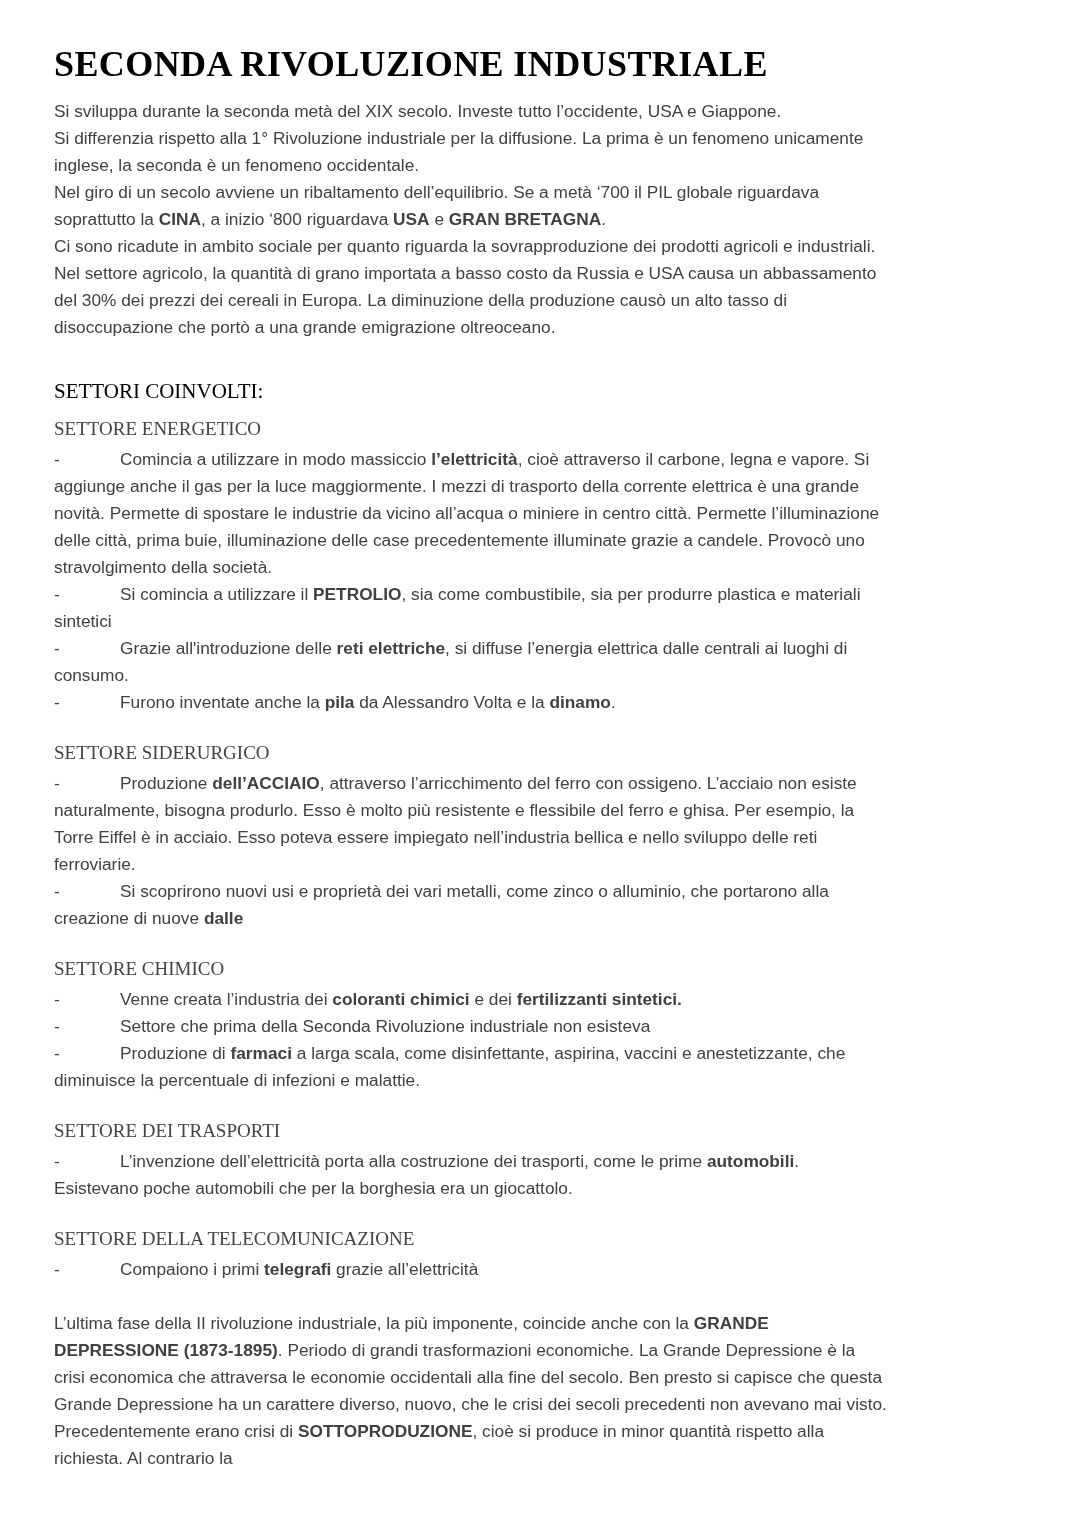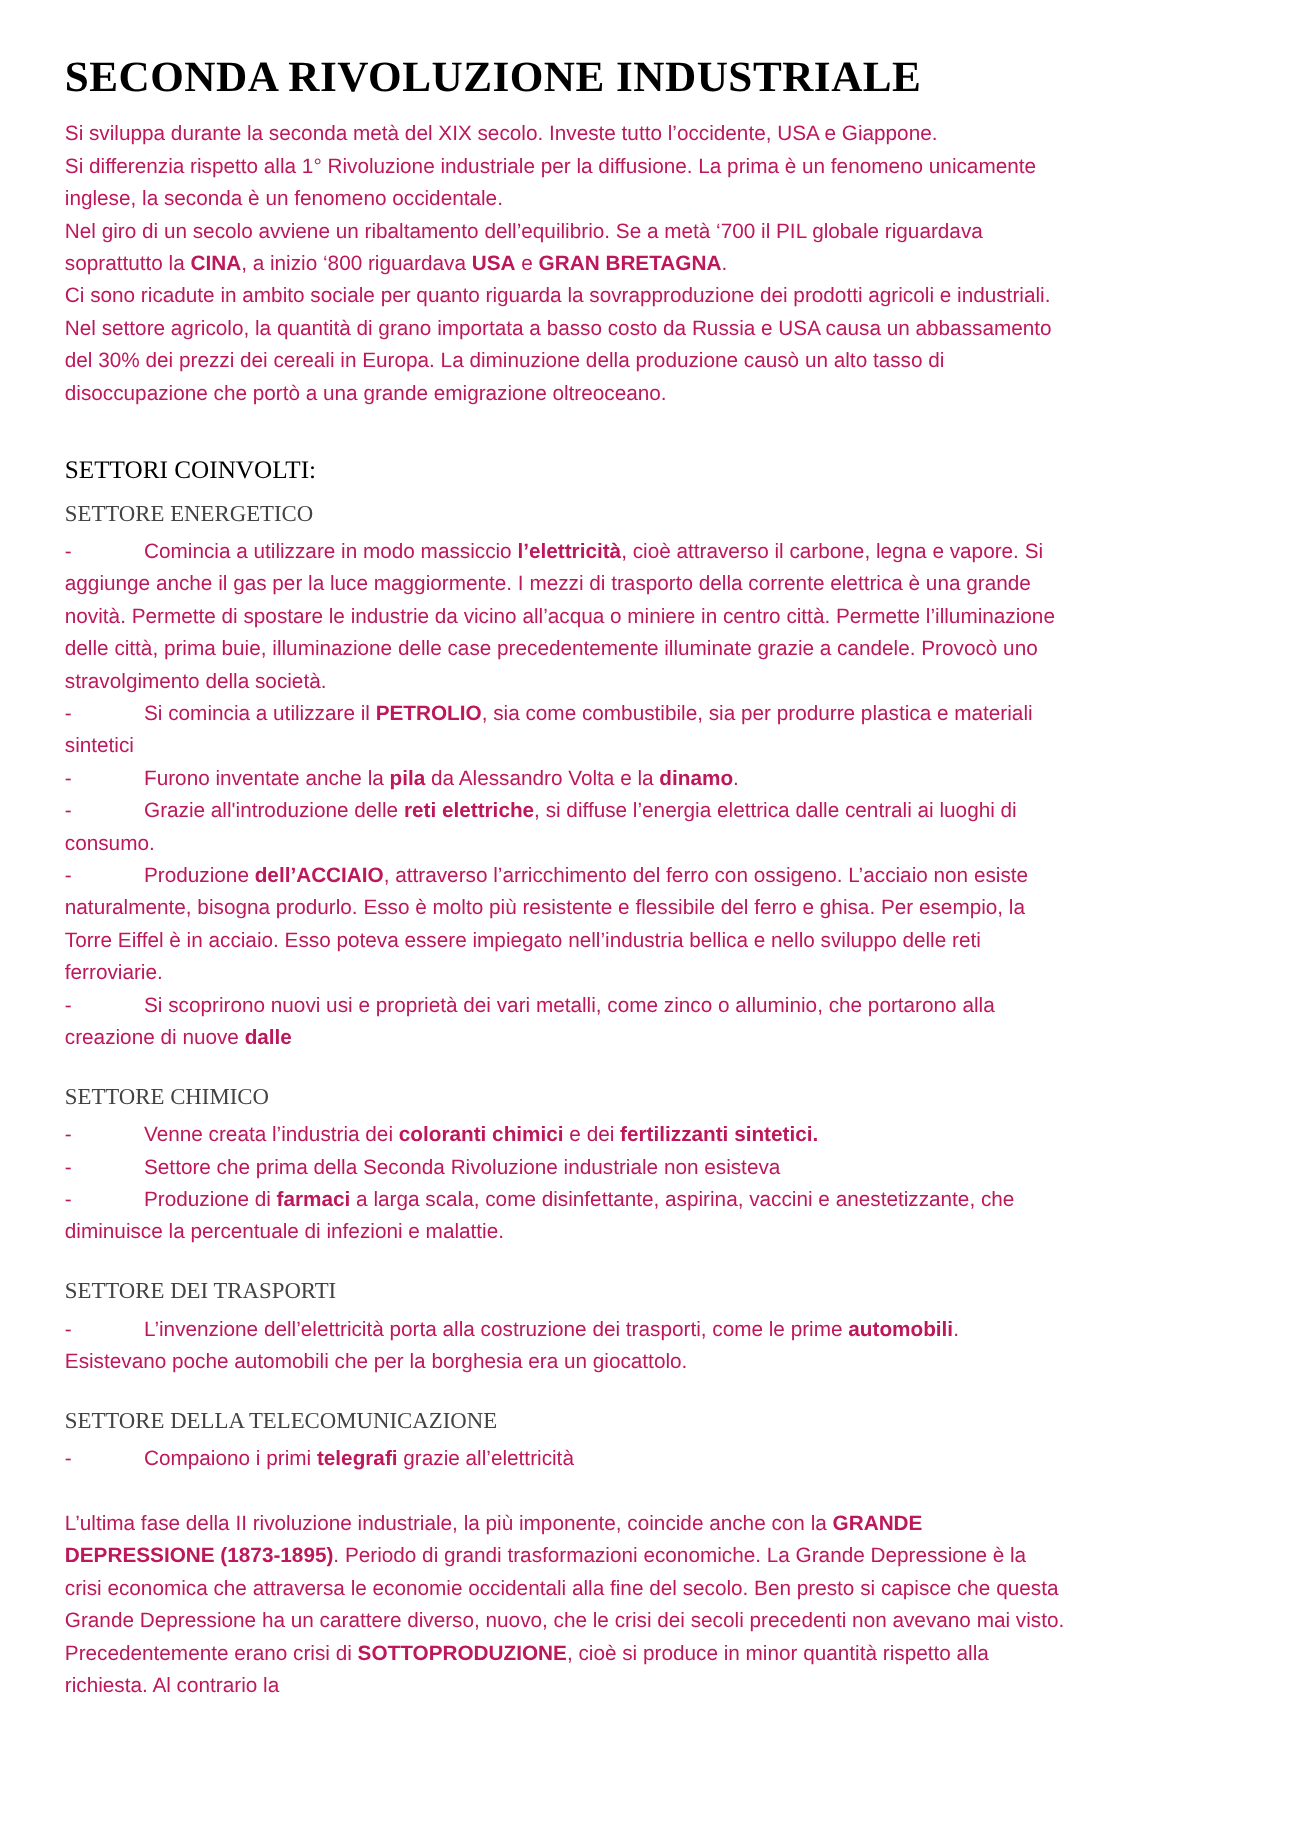--- a/index.html
+++ b/index.html
@@ -22,21 +22,21 @@
     font-weight: 700;
     font-size: 36px;
     line-height: 1.15;
     letter-spacing: 0.4px;
     margin-bottom: 13px;
     color: #000000;
   }
   .blk.p, .blk.bullet {
     font-size: 17.3px;
     line-height: 27px;
-    color: #be185d;
+    color: #404040;
   }
   .blk.h2 {
     font-family: "Liberation Serif", serif;
     font-weight: 400;
     font-size: 21px;
     line-height: 34px;
     margin: 6px 0 8px 0;
     color: #000000;
   }
   .blk.h3 {
@@ -61,22 +61,23 @@
   <div id="content">
       <div class="blk p"><span>Si sviluppa durante la seconda metà del XIX secolo. Investe tutto l’occidente, USA e Giappone.</span></div>
       <div class="blk p"><span>Si differenzia rispetto alla 1° Rivoluzione industriale per la diffusione. La prima è un fenomeno unicamente inglese, la seconda è un fenomeno occidentale.</span></div>
       <div class="blk p"><span>Nel giro di un secolo avviene un ribaltamento dell’equilibrio. Se a metà ‘700 il PIL globale riguardava soprattutto la </span><span class="b">CINA</span><span>, a inizio ‘800 riguardava </span><span class="b">USA</span><span> e </span><span class="b">GRAN BRETAGNA</span><span>.</span></div>
       <div class="blk p"><span>Ci sono ricadute in ambito sociale per quanto riguarda la sovrapproduzione dei prodotti agricoli e industriali. Nel settore agricolo, la quantità di grano importata a basso costo da Russia e USA causa un abbassamento del 30% dei prezzi dei cereali in Europa. La diminuzione della produzione causò un alto tasso di disoccupazione che portò a una grande emigrazione oltreoceano.</span></div>
       <div class="blk spacer"></div>
       <h2 class="blk h2"><span>SETTORI COINVOLTI:</span></h2>
       <h3 class="blk h3"><span>SETTORE ENERGETICO</span></h3>
       <div class="blk bullet"><span class="dash">-</span><span>Comincia a utilizzare in modo massiccio </span><span class="b">l’elettricità</span><span>, cioè attraverso il carbone, legna e vapore. Si aggiunge anche il gas per la luce maggiormente. I mezzi di trasporto della corrente elettrica è una grande novità. Permette di spostare le industrie da vicino all’acqua o miniere in centro città. Permette l’illuminazione delle città, prima buie, illuminazione delle case precedentemente illuminate grazie a candele. Provocò uno stravolgimento della società.</span></div>
       <div class="blk bullet"><span class="dash">-</span><span>Si comincia a utilizzare il </span><span class="b">PETROLIO</span><span>, sia come combustibile, sia per produrre plastica e materiali sintetici</span></div>
+      <div class="blk bullet"><span class="dash">-</span><span>Grazie all'introduzione delle </span><span class="b">reti elettriche</span><span>, si diffuse l’energia elettrica dalle centrali ai luoghi di consumo.</span></div>
       <div class="blk bullet"><span class="dash">-</span><span>Furono inventate anche la </span><span class="b">pila</span><span> da Alessandro Volta e la </span><span class="b">dinamo</span><span>.</span></div>
-      <div class="blk bullet"><span class="dash">-</span><span>Grazie all'introduzione delle </span><span class="b">reti elettriche</span><span>, si diffuse l’energia elettrica dalle centrali ai luoghi di consumo.</span></div>
+      <h3 class="blk h3"><span>SETTORE SIDERURGICO</span></h3>
       <div class="blk bullet"><span class="dash">-</span><span>Produzione </span><span class="b">dell’ACCIAIO</span><span>, attraverso l’arricchimento del ferro con ossigeno. L’acciaio non esiste naturalmente, bisogna produrlo. Esso è molto più resistente e flessibile del ferro e ghisa. Per esempio, la </span><span class="i">Torre Eiffel</span><span> è in acciaio. Esso poteva essere impiegato nell’industria bellica e nello sviluppo delle reti ferroviarie.</span></div>
       <div class="blk bullet"><span class="dash">-</span><span>Si scoprirono nuovi usi e proprietà dei vari metalli, come zinco o alluminio, che portarono alla creazione di nuove </span><span class="b">dalle</span></div>
       <h3 class="blk h3"><span>SETTORE CHIMICO</span></h3>
       <div class="blk bullet"><span class="dash">-</span><span>Venne creata l’industria dei </span><span class="b">coloranti chimici</span><span> e dei </span><span class="b">fertilizzanti sintetici.</span></div>
       <div class="blk bullet"><span class="dash">-</span><span>Settore che prima della Seconda Rivoluzione industriale non esisteva</span></div>
       <div class="blk bullet"><span class="dash">-</span><span>Produzione di </span><span class="b">farmaci</span><span> a larga scala, come </span><span class="i">disinfettante, aspirina, vaccini</span><span> e </span><span class="i">anestetizzante</span><span>, che diminuisce la percentuale di infezioni e malattie.</span></div>
       <h3 class="blk h3"><span>SETTORE DEI TRASPORTI</span></h3>
       <div class="blk bullet"><span class="dash">-</span><span>L’invenzione dell’elettricità porta alla costruzione dei trasporti, come le prime </span><span class="b">automobili</span><span>. Esistevano poche automobili che per la borghesia era un giocattolo.</span></div>
       <h3 class="blk h3"><span>SETTORE DELLA TELECOMUNICAZIONE</span></h3>
       <div class="blk bullet"><span class="dash">-</span><span>Compaiono i primi </span><span class="b">telegrafi</span><span> grazie all’elettricità</span></div>

